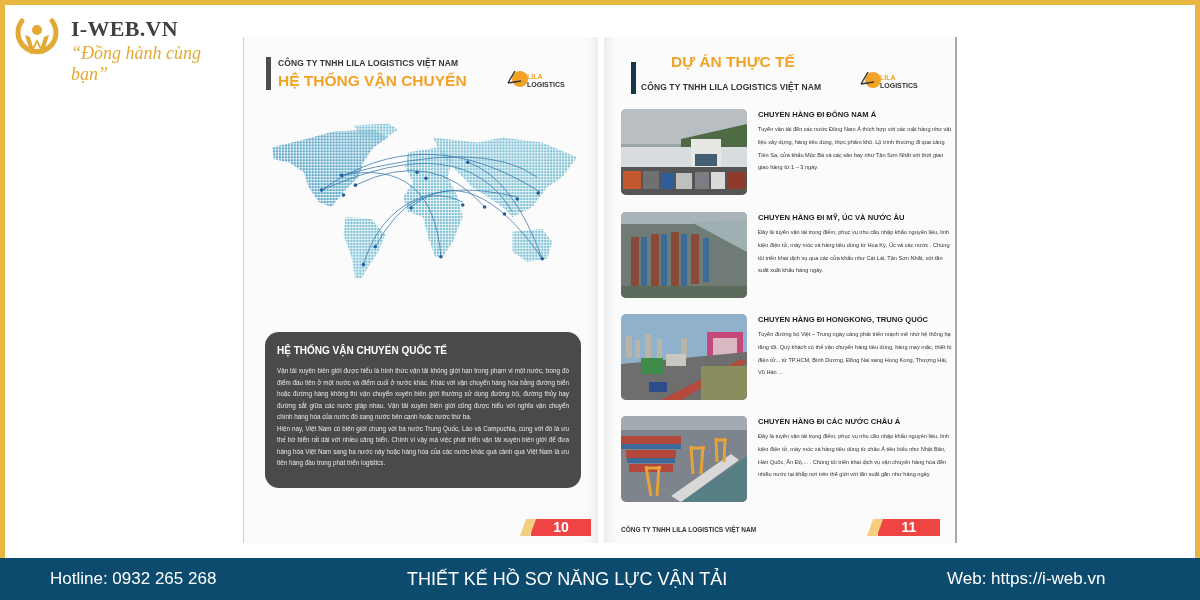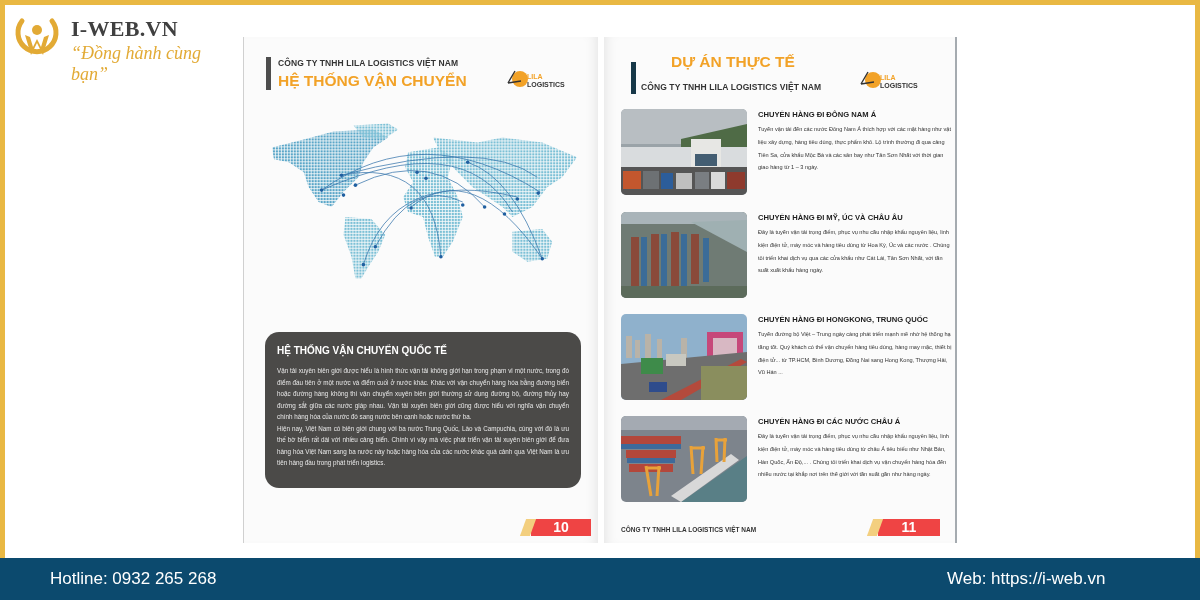--- a/index.html
+++ b/index.html
@@ -207,21 +207,21 @@
         <g fill="#3b6c98">
             <rect x="20" y="25" width="6" height="50"></rect>
             <rect x="40" y="22" width="6" height="52"></rect>
             <rect x="60" y="22" width="6" height="52"></rect>
             <rect x="82" y="26" width="6" height="44"></rect>
           </g>
         <rect x="0" y="74" width="126" height="12" fill="#5c6b5b"></rect>
       </svg>
     </div>
     <div class="txt">
-      <h4>CHUYỂN HÀNG ĐI MỸ, ÚC VÀ CHÂU ÂU</h4>
+      <h4>CHUYỂN HÀNG ĐI MỸ, ÚC VÀ NƯỚC ÂU</h4>
       <p>Đây là tuyến vận tải trọng điểm, phục vụ nhu cầu nhập khẩu nguyên liệu, linh kiện điện tử, máy móc và hàng tiêu dùng từ Hoa Kỳ, Úc và các nước . Chúng tôi triển khai dịch vụ qua các cửa khẩu như Cát Lái,  Tân Sơn Nhất, với tần suất xuất khẩu hàng ngày.</p>
     </div>
   </div>
 
   <div class="project" style="top:277px;">
     <div class="photo">
       <svg width="126" height="86" viewBox="0 0 126 86">
         <rect width="126" height="86" fill="#8fb1cc"></rect>
         <g fill="#b9b3a8">
             <rect x="5" y="22" width="6" height="22"></rect>
@@ -274,14 +274,15 @@
       <p>Đây là tuyến vận tải trọng điểm, phục vụ nhu cầu nhập khẩu nguyên liệu, linh kiện điện tử, máy móc và hàng tiêu dùng từ châu Á tiêu biểu như Nhật Bản, Hàn Quốc, Ấn Độ,... . Chúng tôi triển khai dịch vụ vận chuyển hàng hóa đến nhiều nước tại khắp nơi trên thế giới với tần suất gần như hàng ngày.</p>
     </div>
   </div>
 
   <div class="footer-company">CÔNG TY TNHH LILA LOGISTICS VIỆT NAM</div>
   <div class="page-num pn-right">11</div>
 </div>
 
 <div class="bottom">
   <span class="hotline">Hotline: 0932 265 268</span>
+  <span class="headline">THIẾT KẾ HỒ SƠ NĂNG LỰC VẬN TẢI</span>
   <span class="web">Web: https://i-web.vn</span>
 </div>
 
 </body></html>

